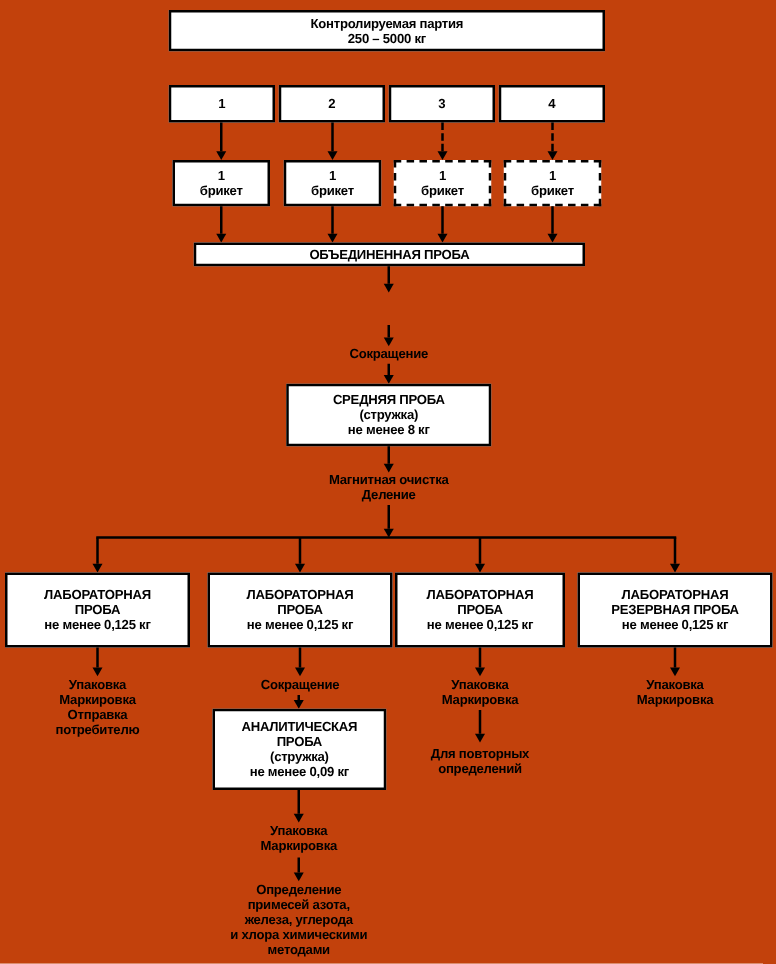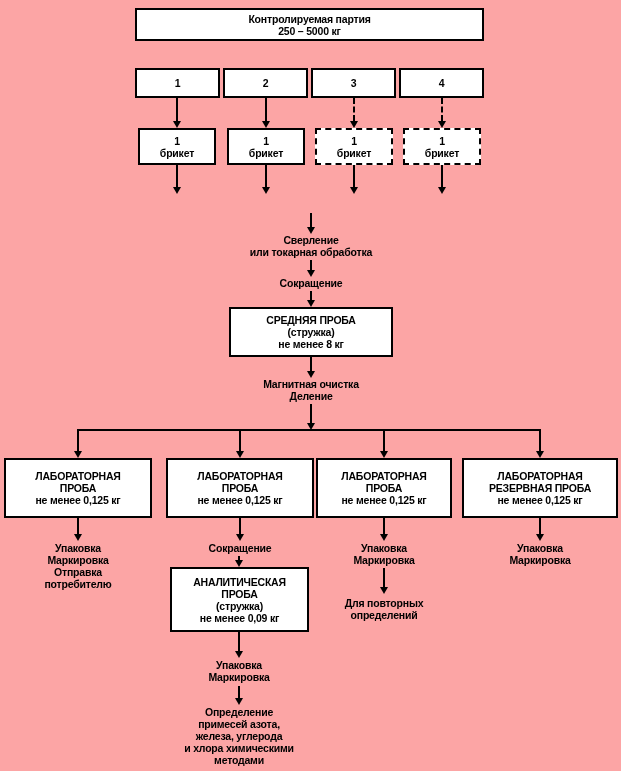--- a/index.html
+++ b/index.html
@@ -1,17 +1,17 @@
 <!DOCTYPE html>
 <html><head>
 <meta charset="utf-8">
 <style>
   html,body{margin:0;padding:0;background:#fff;}
   .canvas{
-    position:relative;width:621px;height:771px;background:#fca5a5;overflow:hidden;
+    position:relative;width:621px;height:771px;background:#c2410c;overflow:hidden;
     font-family:"Liberation Sans",sans-serif;font-weight:bold;font-size:10.5px;
     line-height:12px;letter-spacing:-0.2px;color:#000;
   }
   .box{
     position:absolute;box-sizing:border-box;border:2px solid #000;background:#fff;
     display:flex;align-items:center;justify-content:center;text-align:center;
     white-space:pre-line;
   }
   .box.dashed{border-style:dashed;}
   .lbl{position:absolute;text-align:center;white-space:pre-line;}
@@ -50,24 +50,23 @@
   <div class="box dashed" style="left:315px;top:128px;width:78px;height:37px;">1
 брикет</div>
   <div class="box dashed" style="left:403px;top:128px;width:78px;height:37px;">1
 брикет</div>
 
   <div class="varrow" style="left:176px;top:165px;height:22px;"></div>
   <div class="varrow" style="left:265px;top:165px;height:22px;"></div>
   <div class="varrow" style="left:353px;top:165px;height:22px;"></div>
   <div class="varrow" style="left:441px;top:165px;height:22px;"></div>
 
+  <div class="box" style="left:155px;top:194px;width:313px;height:19px;">ОБЪЕДИНЕННАЯ ПРОБА</div>
 
   <div class="varrow" style="left:310px;top:213px;height:14px;"></div>
-  <div class="lbl" style="left:221px;top:234px;width:180px;">Сверление
-или токарная обработка</div>
   <div class="varrow" style="left:310px;top:260px;height:10px;"></div>
   <div class="lbl" style="left:251px;top:277px;width:120px;">Сокращение</div>
   <div class="varrow" style="left:310px;top:291px;height:9px;"></div>
 
   <div class="box" style="left:229px;top:307px;width:164px;height:50px;">СРЕДНЯЯ ПРОБА
 (стружка)
 не менее 8 кг</div>
 
   <div class="varrow" style="left:310px;top:357px;height:14px;"></div>
   <div class="lbl" style="left:251px;top:378px;width:120px;text-align:center;">Магнитная очистка

